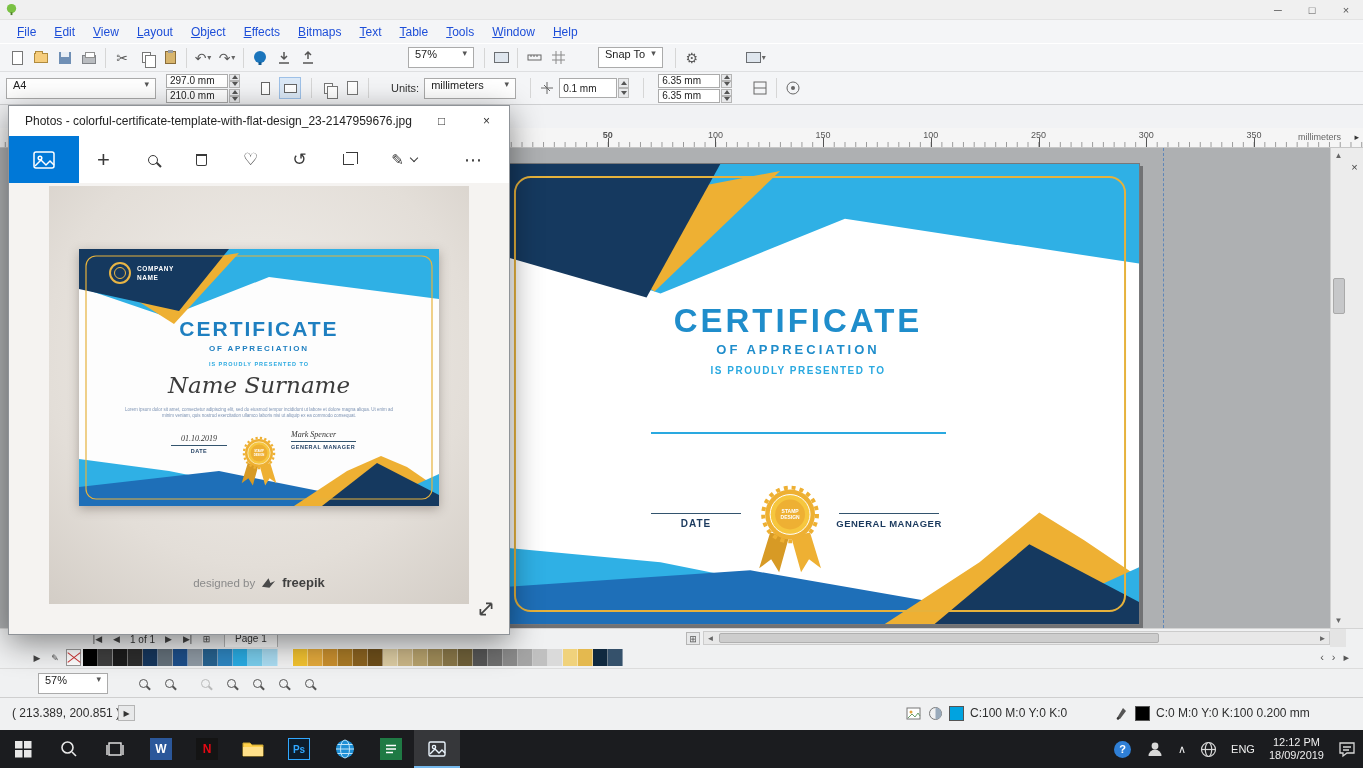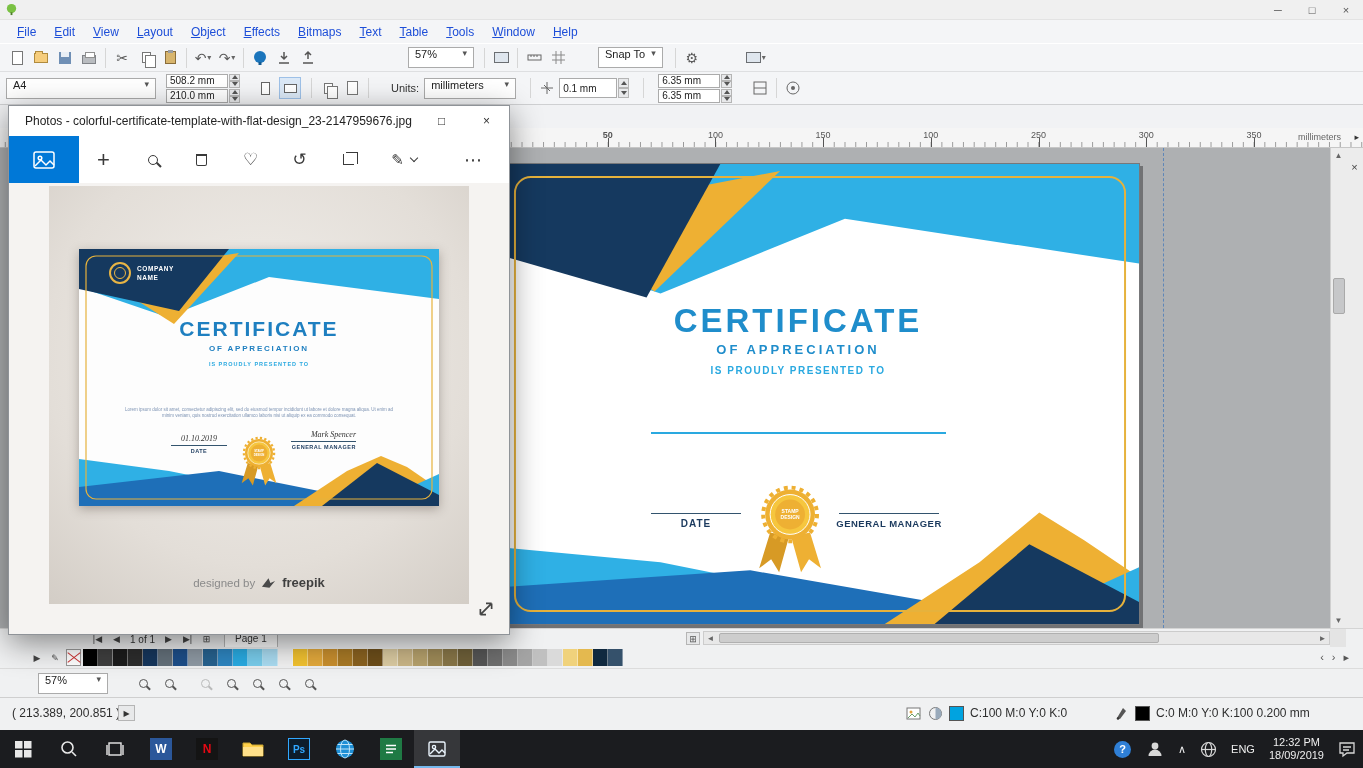--- a/index.html
+++ b/index.html
@@ -139,21 +139,21 @@
 .pcard svg.deco{position:absolute;inset:0;width:100%;height:100%}
 .plogo{position:absolute;left:30px;top:13px;width:22px;height:22px;border:2px solid #e8b545;border-radius:50%;display:flex;align-items:center;justify-content:center}
 .plogo::after{content:'';width:10px;height:10px;border:1.5px solid #e8b545;border-radius:50%}
 .pcompany{position:absolute;left:58px;top:15px;font-size:6.5px;font-weight:700;letter-spacing:.6px;color:#fff;line-height:9px}
 .tc-title{position:absolute;left:0;top:68px;width:360px;text-align:center;font-size:21px;font-weight:700;letter-spacing:2px;color:#1e7fc0}
 .tc-sub{position:absolute;left:0;top:95px;width:360px;text-align:center;font-size:8px;font-weight:700;letter-spacing:1.8px;color:#1e7fc0}
 .tc-pres{position:absolute;left:0;top:112px;width:360px;text-align:center;font-size:5.5px;font-weight:700;letter-spacing:1px;color:#2aa9e0}
 .tc-name{position:absolute;left:0;top:123px;width:360px;text-align:center;font-size:23px;font-style:italic;font-family:"DejaVu Serif",serif;color:#3b3b3b}
 .tc-body{position:absolute;left:30px;top:158px;width:300px;text-align:center;font-size:4.5px;line-height:6px;color:#7d93b3}
 .tc-date{position:absolute;left:92px;top:185px;width:56px;text-align:center}
-.tc-sign{position:absolute;left:212px;top:181px;width:65px;text-align:right}
+.tc-sign{position:absolute;left:212px;top:181px;width:65px;text-align:left}
 .tc-val{font-size:8px;font-style:italic;font-family:Liberation Serif, serif;color:#333}
 .tc-rule{border-top:1px solid #33546e;margin-top:2px}
 .tc-lab{font-size:5.5px;font-weight:700;letter-spacing:.5px;color:#1b3a5e;margin-top:2px}
 .credit{position:absolute;left:0;bottom:14px;width:100%;display:flex;align-items:center;justify-content:center;gap:6px}
 .credit .c1{font-size:11.5px;color:#8a8a8a}
 .credit .c2{font-size:13px;font-weight:700;color:#3f3f3f}
 .pexpand{position:absolute;right:14px;bottom:16px}
 </style>
 </head>
 <body>
@@ -275,21 +275,21 @@
       </span>
   </div>
 
   <div class="row propbar">
     <div class="combo" style="width:150px">
       <span>A4</span>
         <span class="ar">▾</span>
     </div>
     <div class="spinblk">
       <div class="spinrow">
-          <span class="spinval">508.2 mm</span>
+          <span class="spinval">297.0 mm</span>
         <span class="spincol">
             <span class="sarr up"></span>
             <span class="sarr dn"></span>
           </span>
         </div>
       <div class="spinrow">
           <span class="spinval">210.0 mm</span>
         <span class="spincol">
             <span class="sarr up"></span>
             <span class="sarr dn"></span>
@@ -616,21 +616,21 @@
       <span class="tritem">∧</span>
       <span class="tritem">
           <svg width="17" height="17" viewBox="0 0 17 17" fill="none" stroke="#d8d8d8" stroke-width="1.2">
             <circle cx="8.5" cy="8.5" r="7"></circle>
             <ellipse cx="8.5" cy="8.5" rx="3.2" ry="7"></ellipse>
             <path d="M1.5,8.5 h14"></path>
           </svg>
         </span>
       <span class="tritem">ENG</span>
       <span class="tritem clock">
-        <span>12:32 PM</span>
+        <span>12:12 PM</span>
         <span>18/09/2019</span>
       </span>
       <span class="tritem">
           <svg width="18" height="18" viewBox="0 0 18 18" fill="none" stroke="#d8d8d8" stroke-width="1.3">
             <path d="M2,3 h14 v10 h-7 l-4,3 v-3 h-3 z"></path>
             <path d="M5,7 h8 M5,10 h6"></path>
           </svg>
         </span>
     </div>
   </div>
@@ -693,20 +693,21 @@
             <use href="#badge" transform="translate(180,204) scale(0.56)"></use>
           </svg>
           <span class="plogo"></span>
           <div class="pcompany">
             <div>COMPANY</div>
             <div>NAME</div>
           </div>
           <div class="tc-title">CERTIFICATE</div>
           <div class="tc-sub">OF APPRECIATION</div>
           <div class="tc-pres">IS PROUDLY PRESENTED TO</div>
+          <div class="tc-name">Name Surname</div>
           <div class="tc-body">
             <div>Lorem ipsum dolor sit amet, consectetur adipiscing elit, sed do eiusmod tempor incididunt ut labore et dolore magna aliqua. Ut enim ad</div>
             <div>minim veniam, quis nostrud exercitation ullamco laboris nisi ut aliquip ex ea commodo consequat.</div>
           </div>
           <div class="tc-date">
             <div class="tc-val">01.10.2019</div>
             <div class="tc-rule"></div>
             <div class="tc-lab">DATE</div>
           </div>
           <div class="tc-sign">

